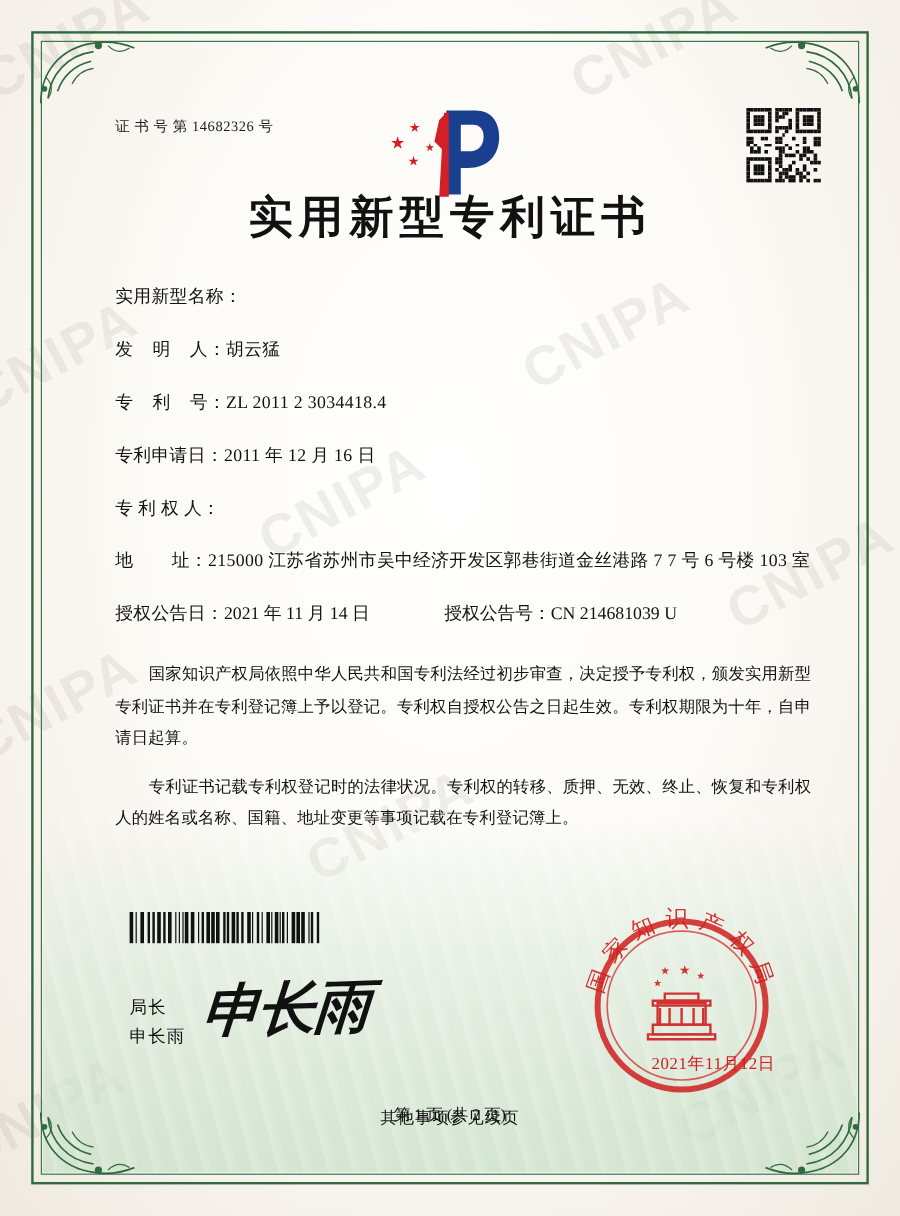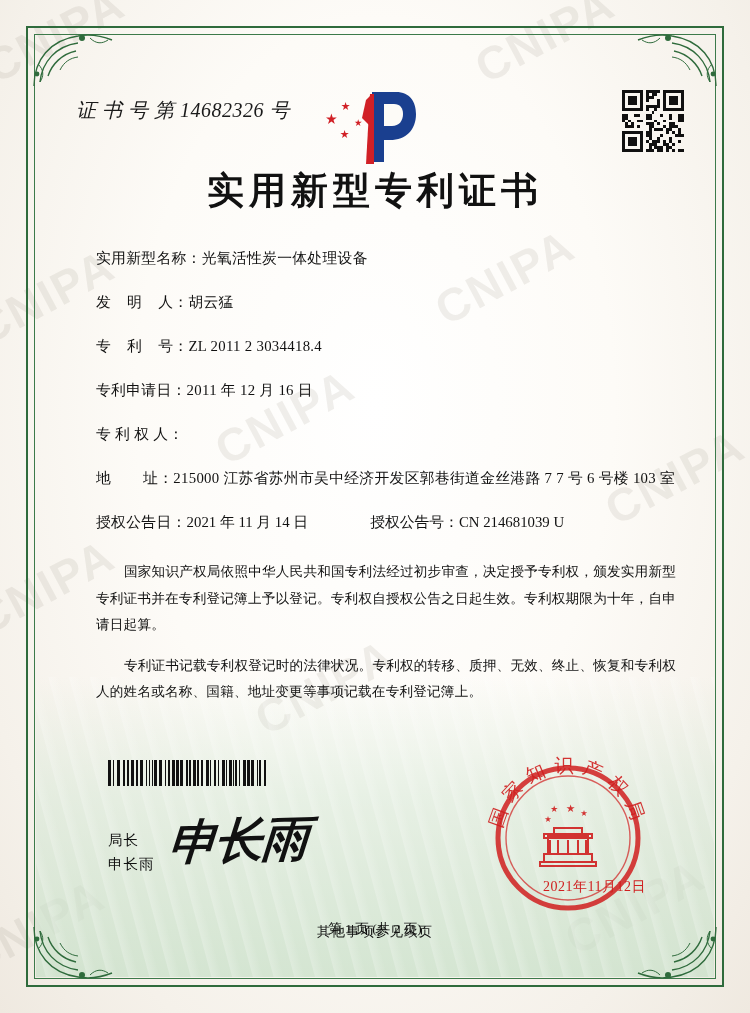--- a/index.html
+++ b/index.html
@@ -87,26 +87,25 @@
 
   
   .content {
     position: absolute;
     left: 60px; top: 60px;
     width: 630px;
     height: 893px;
   }
 
   .cert-no {
-    font-size: 20px;
+    font-size: 12px;
     color: #1a1a1a;
     letter-spacing: .5px;
-    margin-left: 16px;
+    margin-left: 36px;
     padding-top: 37px;
-    font-style: italic;
   }
 
   
   .qr {
     position: absolute;
     right: 6px; top: 30px;
     width: 62px; height: 62px;
     display: grid;
     grid-template-columns: repeat(21, 1fr);
     grid-template-rows: repeat(21, 1fr);
@@ -784,21 +783,20 @@
         <path d="M32 50 l2.6 -8 l2.6 8 l-6.8 -4.9 h8.4 Z" fill="#d12026"></path>
         <path d="M46 38 l2.2 -6.8 l2.2 6.8 l-5.7 -4.2 h7.1 Z" fill="#d12026"></path>
       </svg>
     </div>
 
     <div class="title">实用新型专利证书</div>
 
     <div class="fields">
       <div class="field">
         <span class="lbl">实用新型名称：</span>
-        <span class="val">光氧活性炭一体处理设备</span>
       </div>
       <div class="field">
         <span class="lbl">发    明    人：</span>
         <span class="val">胡云猛</span>
       </div>
       <div class="field">
         <span class="lbl">专    利    号：</span>
         <span class="val">ZL 2011 2 3034418.4</span>
       </div>
       <div class="field">

